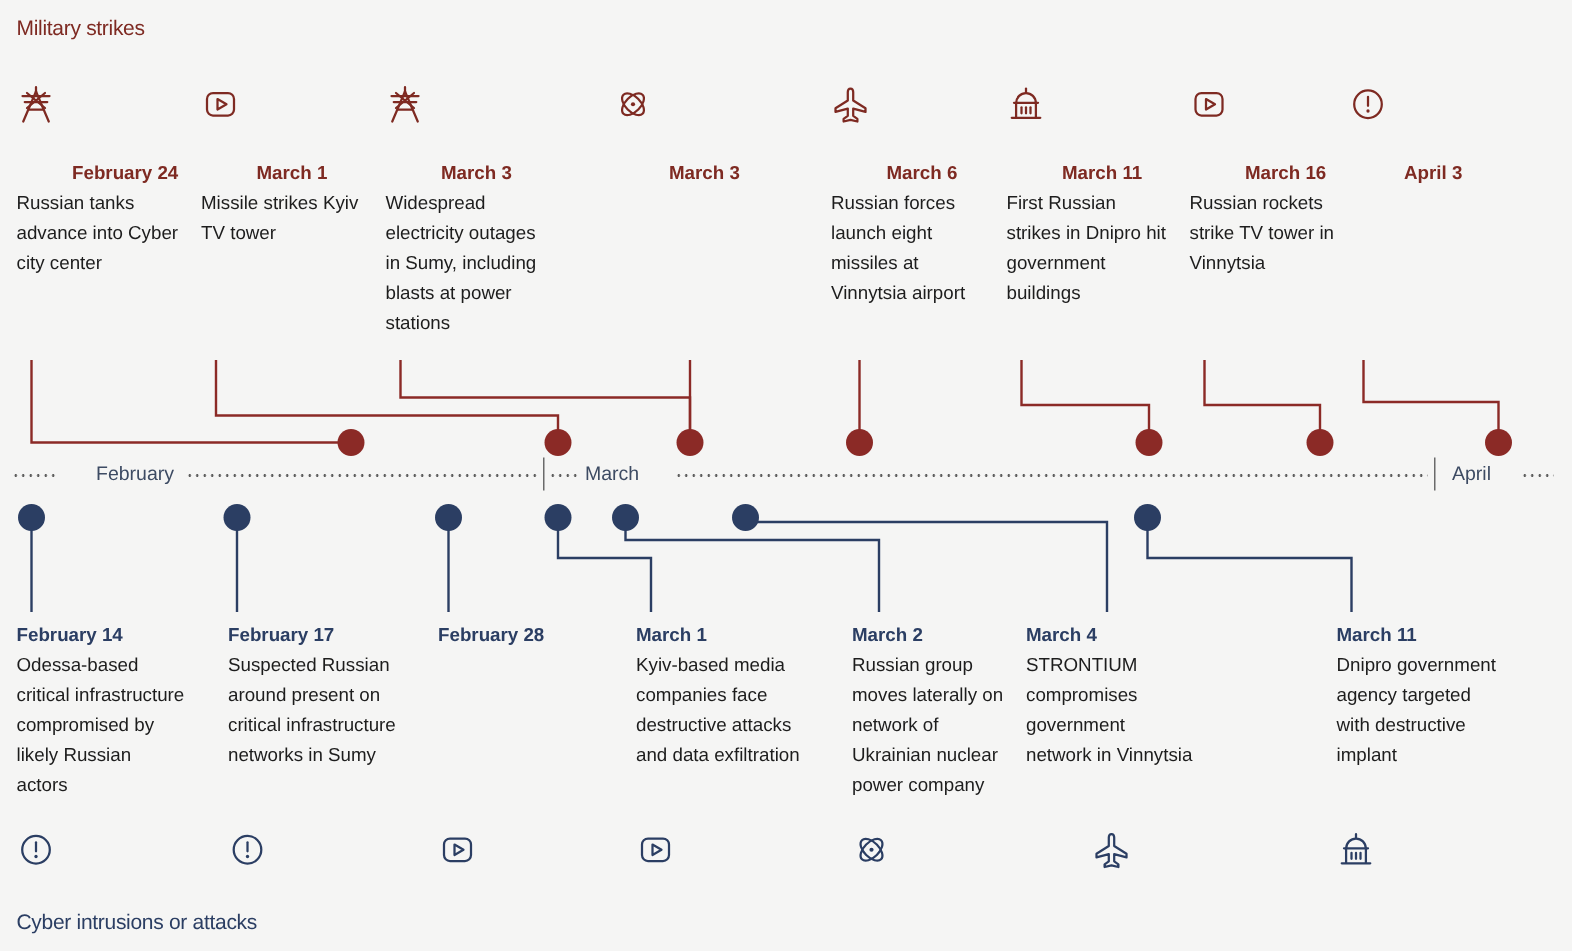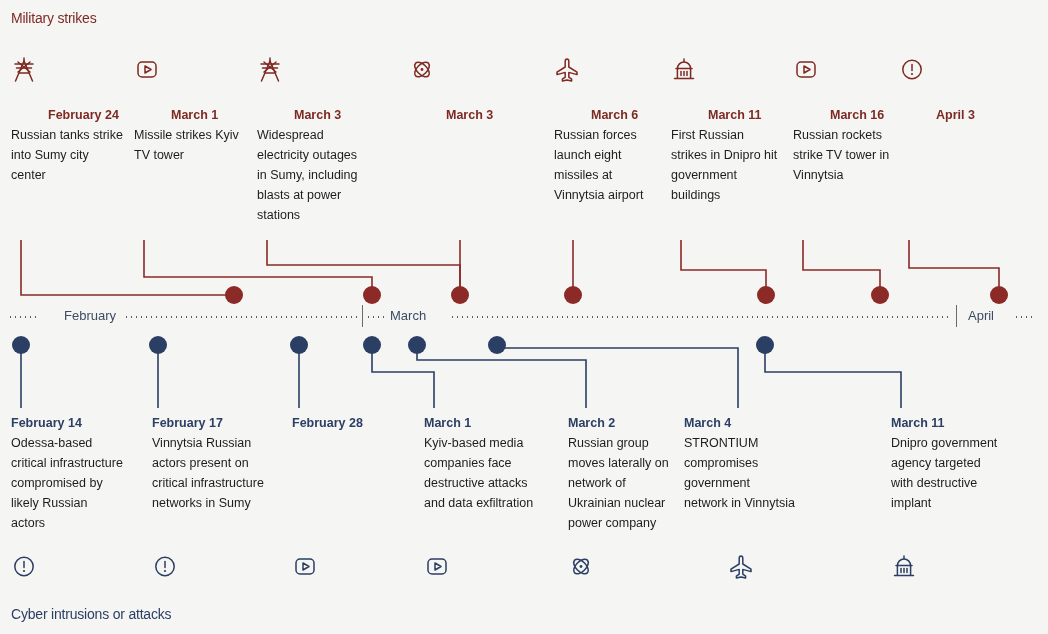--- a/index.html
+++ b/index.html
@@ -198,21 +198,21 @@
             <path stroke="#7E2A22" fill="none" stroke-width="1.5" stroke-linecap="round" stroke-linejoin="round" d="M4 8 L22 8"></path>
             <path stroke="#7E2A22" fill="none" stroke-width="1.5" stroke-linecap="round" stroke-linejoin="round" d="M5.5 12 L20.5 12"></path>
             <path stroke="#7E2A22" fill="none" stroke-width="1.5" stroke-linecap="round" stroke-linejoin="round" d="M13 5 L4.5 25"></path>
             <path stroke="#7E2A22" fill="none" stroke-width="1.5" stroke-linecap="round" stroke-linejoin="round" d="M13 5 L21.5 25"></path>
             <path stroke="#7E2A22" fill="none" stroke-width="1.5" stroke-linecap="round" stroke-linejoin="round" d="M7 6 L19 16"></path>
             <path stroke="#7E2A22" fill="none" stroke-width="1.5" stroke-linecap="round" stroke-linejoin="round" d="M19 6 L7 16"></path>
             <path stroke="#7E2A22" fill="none" stroke-width="1.5" stroke-linecap="round" stroke-linejoin="round" d="M8.2 17 L17.8 17"></path>
           </svg>
         </span>
         <div class="date">February 24</div>
-        <div class="desc">Russian tanks strike into Sumy city center</div>
+        <div class="desc">Russian tanks advance into Cyber city center</div>
       </div>
       <div class="event top" style="left: 134px; top: 105px;">
         <span class="icon">
           <svg width="26" height="28" viewBox="0 0 26 28">
             <rect stroke="#7E2A22" fill="none" stroke-width="1.5" stroke-linecap="round" stroke-linejoin="round" x="4" y="6" width="18" height="15" rx="4"></rect>
             <path stroke="#7E2A22" fill="none" stroke-width="1.5" stroke-linecap="round" stroke-linejoin="round" d="M11 10 L17 13.5 L11 17 Z"></path>
           </svg>
         </span>
         <div class="date">March 1</div>
         <div class="desc">Missile strikes Kyiv TV  tower</div>
@@ -293,21 +293,21 @@
       </div>
     </div>
 
   <div id="bottom-events">
       <div class="event bottom" style="left: 11px; top: 413px;">
         <div class="date">February 14</div>
         <div class="desc">Odessa-based critical infrastructure compromised by likely Russian actors</div>
       </div>
       <div class="event bottom" style="left: 152px; top: 413px;">
         <div class="date">February 17</div>
-        <div class="desc">Vinnytsia Russian actors present on critical infrastructure networks in Sumy</div>
+        <div class="desc">Suspected Russian around present on critical infrastructure networks in Sumy</div>
       </div>
       <div class="event bottom" style="left: 292px; top: 413px;">
         <div class="date">February 28</div>
       </div>
       <div class="event bottom" style="left: 424px; top: 413px;">
         <div class="date">March 1</div>
         <div class="desc">Kyiv-based media companies face destructive attacks and data exfiltration</div>
       </div>
       <div class="event bottom" style="left: 568px; top: 413px;">
         <div class="date">March 2</div>

